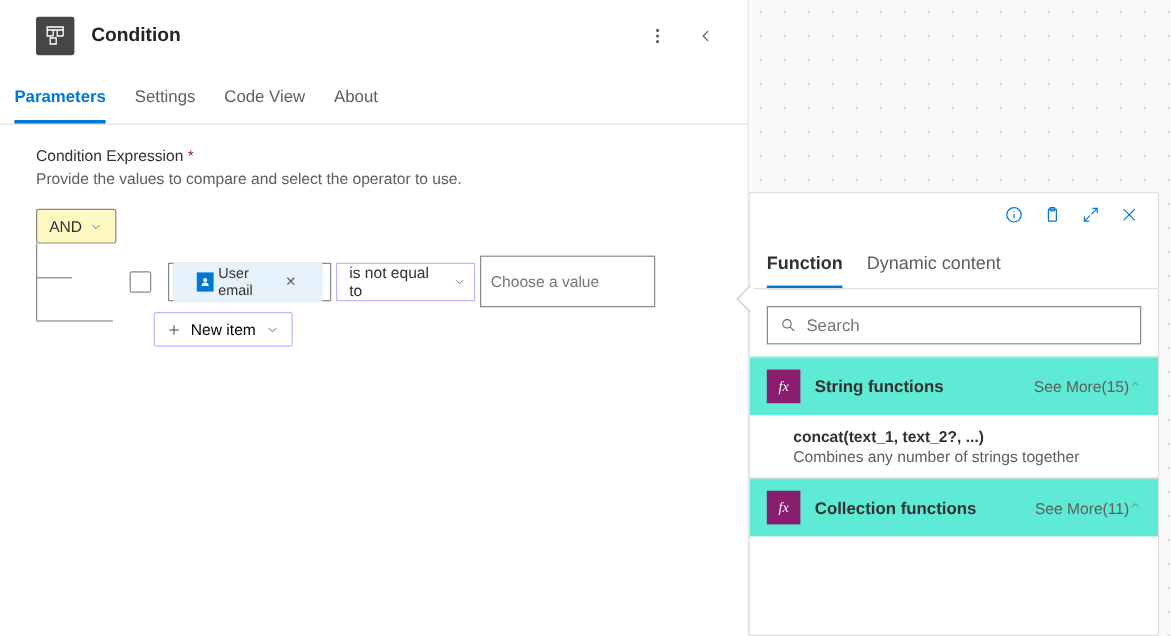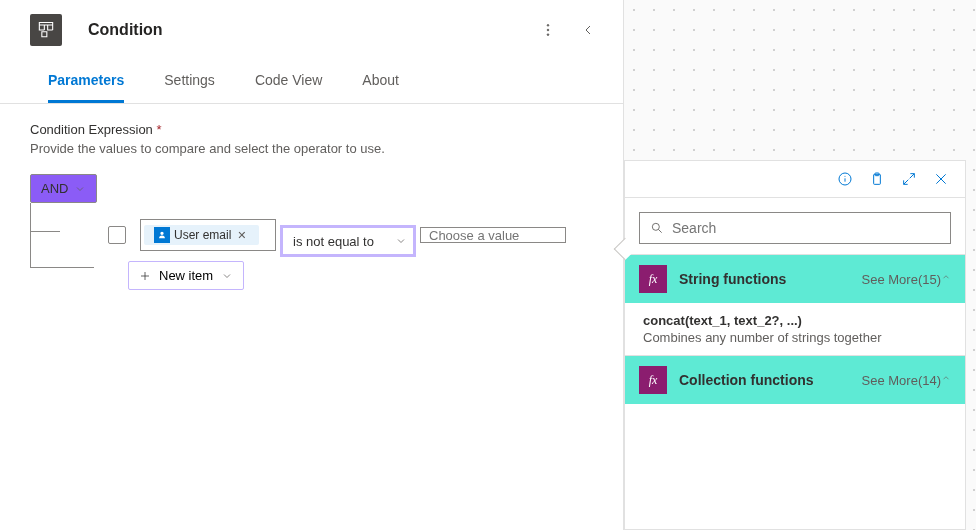--- a/index.html
+++ b/index.html
@@ -1,48 +1,48 @@
 <!DOCTYPE html>
 <html><head>
 <meta charset="utf-8">
 <style>
   * { box-sizing: border-box; margin: 0; padding: 0; font-family: "Segoe UI", -apple-system, sans-serif; }
   body { width: 976px; height: 530px; display: flex; background: #fff; overflow: hidden; position: relative; }
   .left-pane { width: 624px; height: 530px; display: flex; flex-direction: column; border-right: 1px solid #e1e1e1; }
-  .header { display: flex; align-items: center; padding: 14px 20px 14px 30px; gap: 26px; }
+  .header { display: flex; align-items: center; padding: 14px 20px 14px 30px; gap: 14px; }
   .condition-icon { width: 32px; height: 32px; background: #484644; border-radius: 2px; display: flex; align-items: center; justify-content: center; }
   .condition-icon svg { width: 20px; height: 20px; fill: #fff; }
   .header-title { font-size: 16px; font-weight: 600; color: #252423; }
   .header-actions { margin-left: auto; display: flex; gap: 10px; align-items: center; }
   .icon-btn { width: 30px; height: 30px; display: flex; align-items: center; justify-content: center; background: none; border: none; cursor: pointer; color: #605e5c; }
   .icon-btn svg { width: 16px; height: 16px; stroke: currentColor; fill: none; stroke-width: 1.5; }
-  .tabs { display: flex; gap: 40px; padding: 0 48px; border-bottom: 1px solid #e1e1e1; }
+  .tabs { display: flex; gap: 24px; padding: 0 12px; border-bottom: 1px solid #e1e1e1; }
   .tab { padding: 12px 0; font-size: 14px; color: #605e5c; cursor: pointer; border-bottom: 3px solid transparent; }
   .tab.active { color: #0078d4; border-bottom-color: #0078d4; font-weight: 600;}
   .panel-body { padding: 18px 30px; }
   .section-label { font-size: 13px; color: #323130; }
   .section-label .req { color: #a4262c; }
   .section-desc { font-size: 13px; color: #605e5c; margin-top: 4px; }
   .expr-area { margin-top: 18px; }
-  .and-select { display: inline-flex; align-items: center; gap: 6px; border: 1px solid #8a8886; padding: 6px 10px; font-size: 13px; color: #323130; background: #8b5cf6; cursor: pointer; border-radius: 2px;}
+  .and-select { display: inline-flex; align-items: center; gap: 6px; border: 1px solid #8a8886; padding: 6px 10px; font-size: 13px; color: #323130; background: #fef9c3; cursor: pointer; border-radius: 2px;}
   .and-select svg { width: 12px; height: 12px; stroke: #605e5c; fill: none; stroke-width: 1.5; }
   .row-wrap { display: flex; align-items: center; margin-top: 10px; position: relative; margin-left: 30px;}
   .tree-v1 { position:absolute; left: -30px; top: -10px; height: 28px; border-left: 1px solid #8a8886;}
   .tree-h1 { position:absolute; left: -30px; top: 18px; width: 30px; border-top: 1px solid #8a8886;}
   .tree-v2 { position:absolute; left: -30px; top: 18px; height: 36px; border-left: 1px solid #8a8886;}
   .tree-h2 { position:absolute; left: -30px; top: 54px; width: 64px; border-top: 1px solid #8a8886;}
   .checkbox { width: 18px; height: 18px; border: 1px solid #8a8886; margin-right: 14px; margin-left: 48px; background:#fff; cursor:pointer; border-radius:2px;}
   .token-box { border: 1px solid #8a8886; padding: 3px 6px 3px 3px; height: 32px; width: 136px; display: flex; align-items: center; font-size: 13px; margin-right: 4px; }
-  .token { display: inline-flex; align-items: center; gap: 4px; background: #e6f2fb; padding: 2px 10px; font-size: 12px; color: #323130; border-radius:2px;}
+  .token { display: inline-flex; align-items: center; gap: 4px; background: #e6f2fb; padding: 2px 20px; font-size: 12px; color: #323130; border-radius:2px;}
   .token-icon { width: 16px; height: 16px; background: #0078d4; display:flex; align-items:center; justify-content:center; }
   .token-icon svg { width:10px; height:10px; fill:#fff; }
   .token-x { font-size: 11px; color: #605e5c; padding: 0 2px; cursor:pointer;}
-  .op-select { display: inline-flex; align-items: center; gap: 6px; border: 3px solid #c4b5fd; padding: 0 6px 0 10px; height: 32px; font-size: 13px; color: #323130; background: #fff; cursor: pointer; width: 136px; justify-content: space-between; margin-right: 4px; margin-top: 12px;}
+  .op-select { display: inline-flex; align-items: center; gap: 6px; border: 1px solid #c4b5fd; padding: 0 6px 0 10px; height: 32px; font-size: 13px; color: #323130; background: #fff; cursor: pointer; width: 116px; justify-content: space-between; margin-right: 4px;}
   .op-select svg { width: 12px; height: 12px; stroke: #605e5c; fill: none; stroke-width: 1.5; }
-  .value-input { border: 1px solid #8a8886; height: 16px; width: 146px; padding: 0 8px; font-size: 13px; color: #605e5c; }
+  .value-input { border: 1px solid #8a8886; height: 43px; width: 146px; padding: 0 8px; font-size: 13px; color: #605e5c; }
   .new-item { display:inline-flex; align-items:center; gap:8px; border:1px solid #c4b5fd; padding: 6px 10px; font-size:13px; margin-top: 4px; margin-left: 98px; cursor:pointer; background:#fff; border-radius:2px;}
   .new-item svg { width:12px; height:12px;}
   .right-pane { flex:1; position: relative; background: #fafafa; background-image: radial-gradient(#d0d0d0 1px, transparent 1px); background-size: 20px 20px; }
   .flyout { position:absolute; top:160px; left:0; right:10px; bottom:0; background:#fff; border:1px solid #e1e1e1; display:flex; flex-direction:column;}
   .flyout-header { display:flex; justify-content:flex-end; gap:12px; padding: 8px 14px; }
   .fly-icon { width:20px; height:20px; display:flex; align-items:center; justify-content:center; cursor:pointer;}
   .fly-icon svg { width:16px; height:16px; stroke:#0078d4; fill:none; stroke-width:1.5;}
   .expr-input { margin: 4px 14px 0 14px; border:1px solid #8a8886; min-height:90px; padding:6px 8px; font-family: "Consolas", monospace; font-size:14px; resize: both; overflow:auto;}
   .expr-input .cursor { border-right: 1px solid #000; animation: blink 1s step-end infinite;}
   @keyframes blink { 50% { border-color: transparent; } }
@@ -53,21 +53,21 @@
   .search-box { margin: 14px 14px 10px 14px; border:1px solid #8a8886; height:32px; display:flex; align-items:center; gap:8px; padding:0 10px;}
   .search-box svg { width:14px; height:14px; stroke:#605e5c; fill:none; stroke-width:1.5;}
   .search-box input { border:none; outline:none; font-size:14px; flex:1; color:#323130;}
   .cat-row { display:flex; align-items:center; gap:12px; padding:10px 14px; border-top:1px solid #e1e1e1;}
   .cat-row.pink { background:#5eead4;}
   .cat-icon { width:28px; height:28px; background:#8b1d6f; display:flex; align-items:center; justify-content:center;}
   .cat-icon span { color:#fff; font-size:12px; font-style:italic; font-family: serif;}
   .cat-title { font-size:14px; font-weight:600; color:#323130;}
   .see-more { margin-left:auto; font-size:13px; color:#605e5c; display:flex; gap:0; cursor:pointer;}
   .see-more svg { width:10px; height:10px; stroke:#605e5c; fill:none; stroke-width:1.5;}
-  .func-item { padding: 10px 18px; }
+  .func-item { padding: 10px 36px; }
   .func-sig { font-size:13px; font-weight:600; color:#323130;}
   .func-desc { font-size:13px; color:#605e5c; margin-top:2px;}
   .arrow-notch { position:absolute; left:-8px; top:80px; width:16px; height:16px; background:#fff; border-left:1px solid #c8c6c4; border-bottom:1px solid #c8c6c4; transform:rotate(45deg);}
 </style>
 </head>
 <body>
 
 <div class="left-pane">
   <div class="header">
     <div class="condition-icon">
@@ -178,20 +178,24 @@
             <line x1="4" y1="20" x2="11" y2="13"></line>
           </svg>
         </div>
       <div class="fly-icon">
           <svg viewBox="0 0 24 24">
             <line x1="5" y1="5" x2="19" y2="19"></line>
             <line x1="19" y1="5" x2="5" y2="19"></line>
           </svg>
         </div>
     </div>
+    <div class="fly-tabs">
+      <div class="fly-tab active">Function</div>
+      <div class="fly-tab">Dynamic content</div>
+    </div>
     <div class="fly-divider"></div>
     <div class="search-box">
       <svg viewBox="0 0 24 24">
           <circle cx="10" cy="10" r="6"></circle>
           <line x1="20" y1="20" x2="14.5" y2="14.5"></line>
         </svg>
       <input placeholder="Search" style="">
     </div>
 
     <div class="cat-row pink">
@@ -211,20 +215,20 @@
       <div class="func-sig">concat(text_1, text_2?, ...)</div>
       <div class="func-desc">Combines any number of strings together</div>
     </div>
     <div class="cat-row pink">
       <div class="cat-icon">
           <span>fx</span>
         </div>
       <div class="cat-title">Collection functions</div>
       <div class="see-more">
         <span>See More</span>
-        <span>(14)</span>
+        <span>(11)</span>
         <svg viewBox="0 0 24 24">
             <polyline points="6 15 12 9 18 15"></polyline>
           </svg>
       </div>
     </div>
   </div>
 </div>
 
 </body></html>

